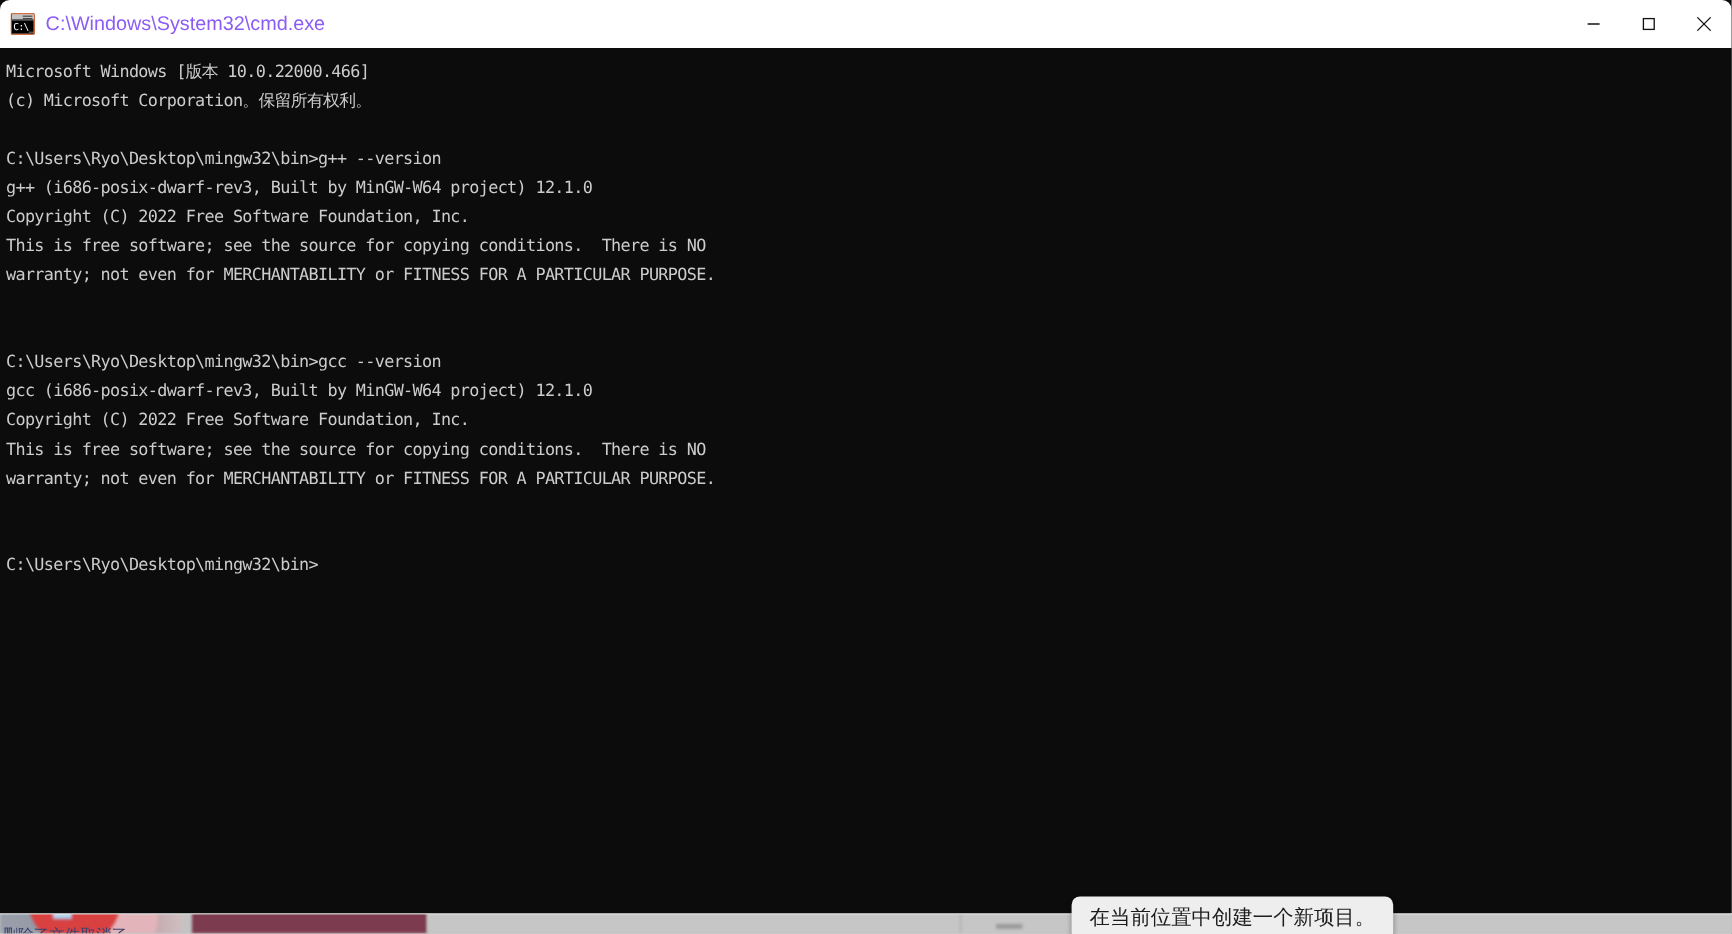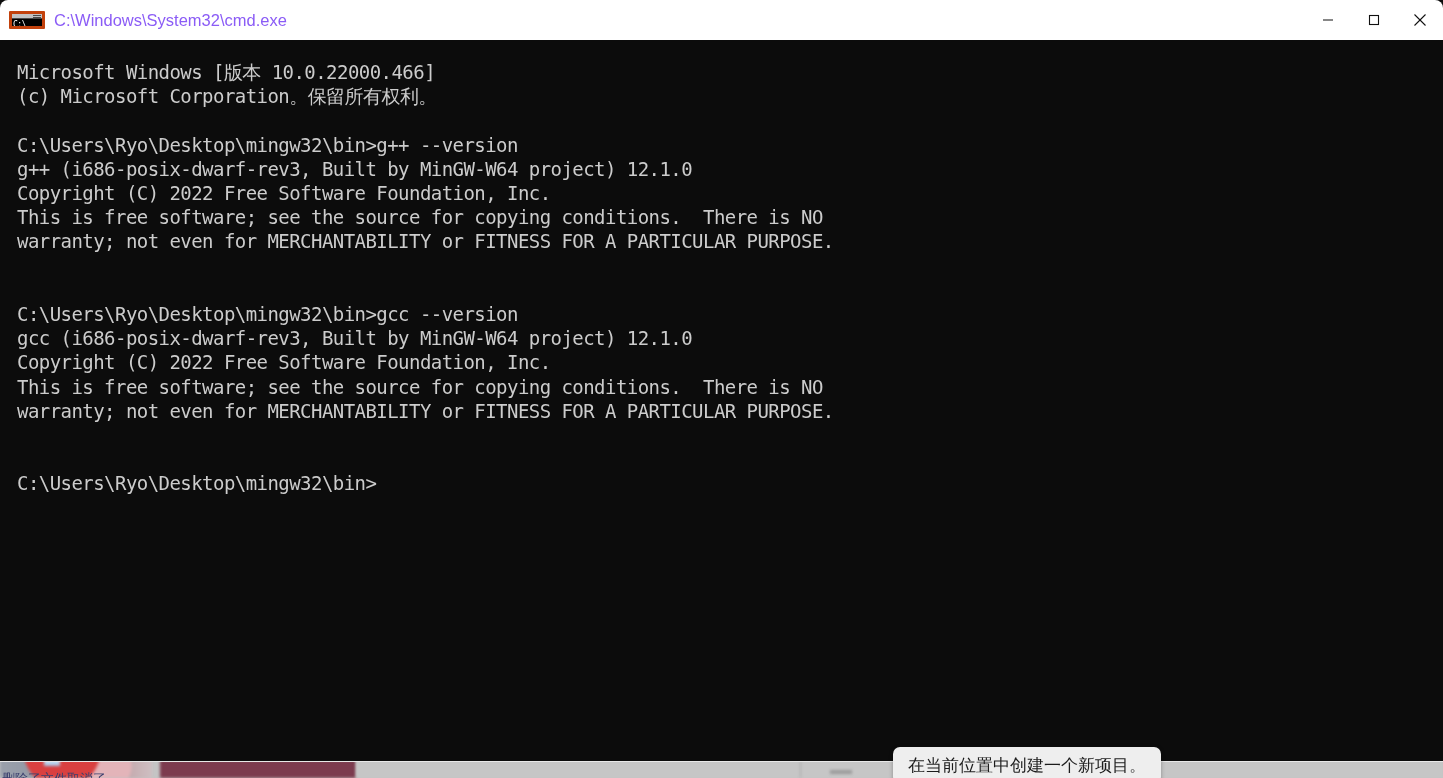--- a/index.html
+++ b/index.html
@@ -93,26 +93,26 @@
     background: #ffffff;
     display: flex;
     align-items: center;
     border-top-left-radius: 8px;
     border-top-right-radius: 8px;
     overflow: hidden;
   }
   #app-icon {
     margin-left: 9px;
     margin-right: 9px;
-    width: 36px;
+    width: 20px;
     height: 18px;
     flex: 0 0 auto;
     position: relative;
     background: #ffffff;
-    border: 3px solid #c2410c;
+    border: 1px solid #c2410c;
     box-sizing: border-box;
     border-radius: 1px;
   }
   #app-icon .bar {
     position: absolute;
     left: 0; top: 0; right: 0;
     height: 4px;
     background: #c2c2c2;
     border-bottom: 1px solid #4a4a4a;
   }
@@ -170,25 +170,25 @@
     left: 0;
     top: 40px;
     width: 1443px;
     height: 721px;
     background: #0c0c0c;
     padding: 4px 0 0 0;
     box-sizing: border-box;
     overflow: hidden;
   }
   #console-text {
-    margin: 16px;
+    margin: 4px;
     padding: 0 0 0 1px;
     color: #cccccc;
     font-family: "DejaVu Sans Mono", monospace;
-    font-size: 19px;
+    font-size: 14px;
     line-height: 24.2px;
     white-space: pre;
     letter-spacing: -0.55px;
     text-rendering: optimizeSpeed;
   }
 
   
   #tooltip {
     position: absolute;
     left: 893px;

